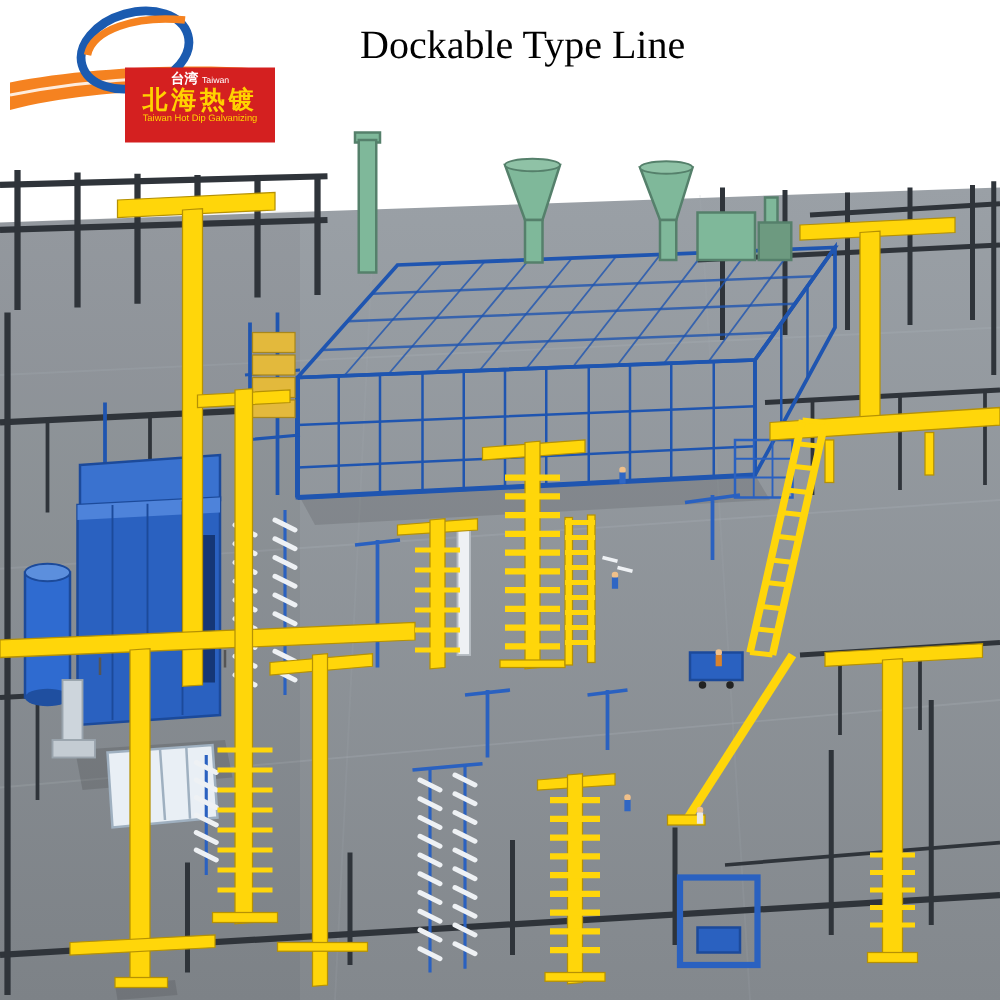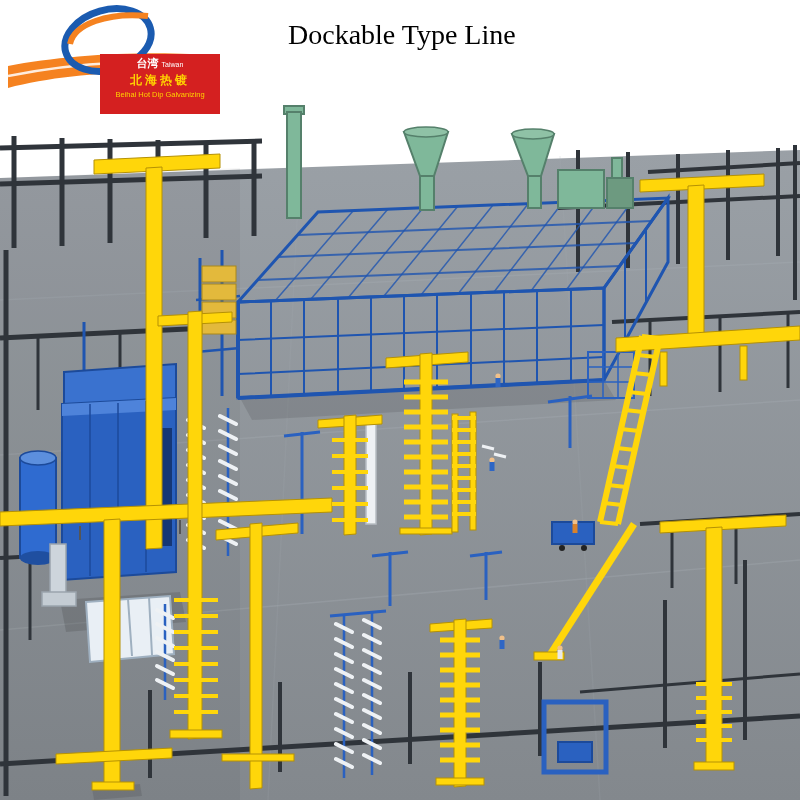--- a/index.html
+++ b/index.html
@@ -2,30 +2,30 @@
 <html style="--background: #ffffff; --title_text: #000000; --floor_light: #9aa0a6; --floor_dark: #83888d; --steel: #2f343a; --frame_blue: #1f55b0; --crane_yellow: #ffd60a; --crane_yellow_shade: #b59104; --machine_blue: #2a61c0; --machine_blue_dark: #1c4a9a; --panel_white: #eef1f4; --roof_fill: #e4edf5; --wall_fill: #eef4fa; --side_fill: #ccd8e5; --glass_fill: #e9eff5; --pipe_green: #7fb89a; --pipe_green_dark: #55806b; --tank_blue: #2f6bd0; --ochre: #e3b93c; --logo_red: #d42020; --logo_orange: #f58220; --logo_blue: #1b5bb0; --logo_yellow: #ffd200;"><head>
 <meta charset="utf-8">
 <style>
   * { margin:0; padding:0; box-sizing:border-box; }
   html,body { width:800px; height:800px; }
   body { background:var(--background); font-family:"Liberation Sans", sans-serif; position:relative; overflow:hidden; }
   .page { position:relative; width:800px; height:800px; background:var(--background); }
 
   
   .title { position:absolute; left:288px; top:16px; font-family:"Liberation Serif", serif;
-           font-size:28px; color:var(--title_text); line-height:38px; white-space:nowrap; }
+           font-size:32px; color:var(--title_text); line-height:38px; white-space:nowrap; }
 
   
   .logo { position:absolute; left:8px; top:4px; width:212px; height:112px; }
   .logo-art { position:absolute; left:0; top:0; width:212px; height:112px; }
   .logo-red { position:absolute; left:92px; top:50px; width:120px; height:60px;
               background:var(--logo_red); color:#ffffff; text-align:center; padding-top:3px; }
   .lr-row1 { font-size:11px; font-weight:bold; line-height:13px; }
   .lr-sub  { font-size:7px; font-weight:normal; margin-left:3px; }
-  .lr-cn   { font-size:12px; font-weight:bold; color:var(--logo_yellow); line-height:19px; letter-spacing:3px; }
+  .lr-cn   { font-size:20px; font-weight:bold; color:var(--logo_yellow); line-height:19px; letter-spacing:3px; }
   .lr-en   { font-size:7.5px; color:var(--logo_yellow); line-height:10px; }
 
   
   .scene { position:absolute; left:0; top:0; width:800px; height:800px; }
   .st  { stroke:var(--steel); fill:none; stroke-linejoin:round; }
   .w2{stroke-width:2}.w3{stroke-width:3}.w4{stroke-width:4}.w5{stroke-width:5}.w6{stroke-width:6}
   .fb  { stroke:var(--frame_blue); fill:none; }
   .yfill { fill:var(--crane_yellow); stroke:var(--crane_yellow_shade); stroke-width:1; }
   .yln { stroke:var(--crane_yellow); fill:none; }
   .wpart { stroke:var(--panel_white); fill:none; stroke-width:4; stroke-linecap:round; }
@@ -292,21 +292,21 @@
   <div class="logo">
     <svg class="logo-art" viewBox="0 0 212 112">
       <path d="M0,62 C60,50 150,46 212,52 L212,74 C150,64 60,68 0,84 Z" fill="var(--logo_orange)"></path>
       <path d="M0,72 C70,58 150,54 212,62" stroke="#ffffff" stroke-width="2.5" fill="none" opacity="0.85"></path>
       <ellipse cx="100" cy="36" rx="44" ry="30" transform="rotate(-16 100 36)" fill="none" stroke="var(--logo_blue)" stroke-width="7"></ellipse>
       <path d="M140,12 C100,8 66,20 62,40" stroke="var(--logo_orange)" stroke-width="6" fill="none"></path>
     </svg>
     <div class="logo-red">
       <div class="lr-row1"><span>台湾</span><span class="lr-sub">Taiwan</span></div>
       <div class="lr-cn">北海热镀</div>
-      <div class="lr-en">Beihai Hot Dip Galvanizing</div>
+      <div class="lr-en">Taiwan Hot Dip Galvanizing</div>
     </div>
   </div>
 
   <div class="title">
     <div>Dockable Type Line</div>
   </div>
 
 </div>
 
 </body></html>

